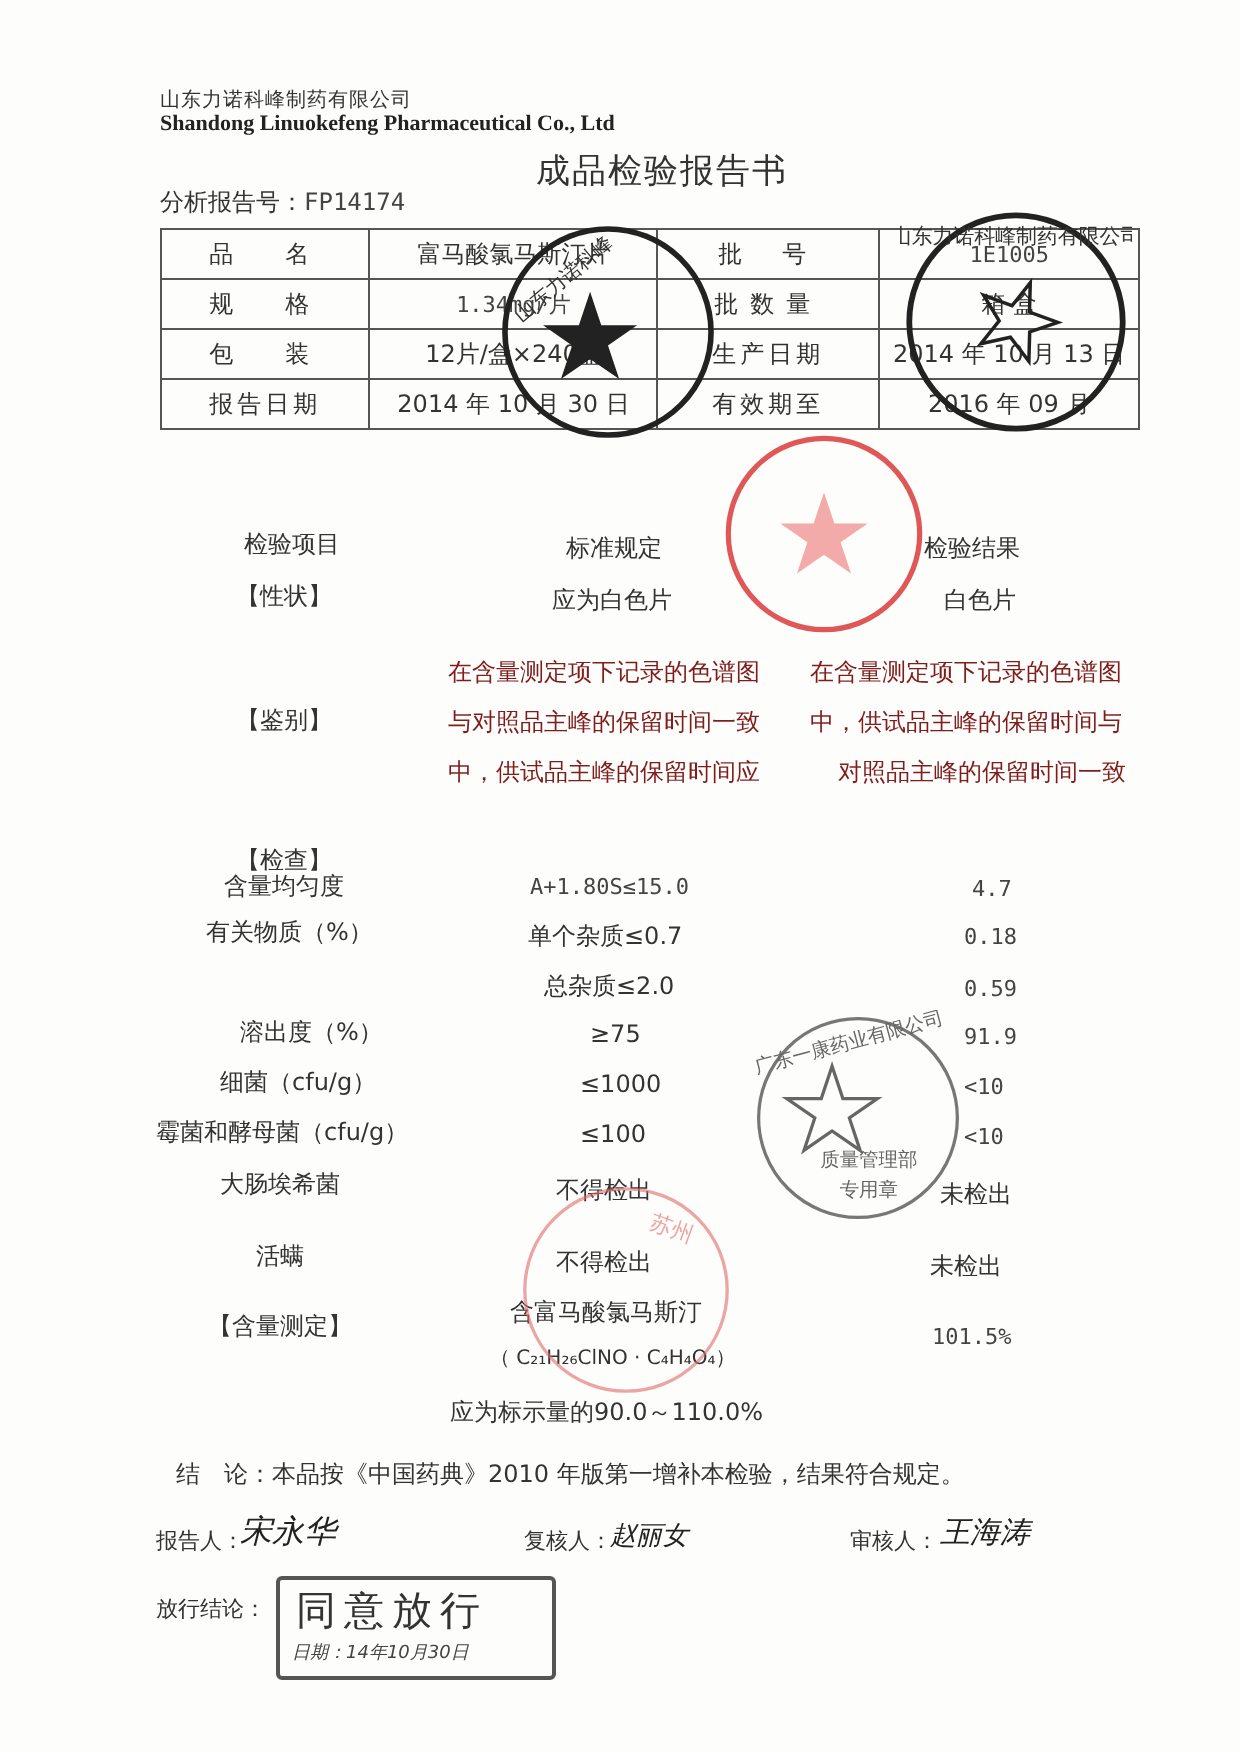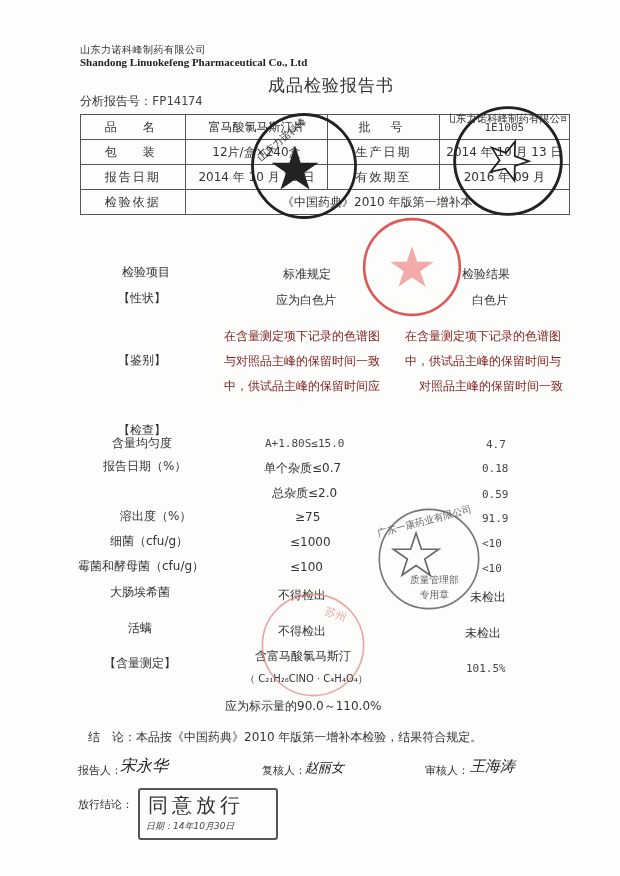--- a/index.html
+++ b/index.html
@@ -55,35 +55,37 @@
 
 <table class="info">
   <tbody>
       <tr>
     <td class="lbl spaced">品名</td>
     <td class="val">富马酸氯马斯汀片</td>
     <td class="lbl2 spaced">批号</td>
     <td class="val2 small-mono">1E1005</td>
   </tr>
   <tr>
+    <td class="lbl spaced">规格</td>
+    <td class="val small-mono">1.34mg/片</td>
+    <td class="lbl2" style="letter-spacing:6px">批数量</td>
+    <td class="val2">箱 盒</td>
+  </tr>
+  <tr>
     <td class="lbl spaced">包装</td>
     <td class="val">12片/盒×240盒</td>
     <td class="lbl2">生产日期</td>
     <td class="val2">2014 年 10 月 13 日</td>
   </tr>
   <tr>
     <td class="lbl">报告日期</td>
     <td class="val">2014 年 10 月 30 日</td>
     <td class="lbl2">有效期至</td>
     <td class="val2">2016 年 09 月</td>
   </tr>
-  <tr>
-    <td class="lbl">检验依据</td>
-    <td colspan="3">《中国药典》2010 年版第一增补本</td>
-  </tr>
 </tbody>
   </table>
 
 <div class="abs sec" style="left:122px;top:264px">检验项目</div>
 <div class="abs sec" style="left:283px;top:266px">标准规定</div>
 <div class="abs sec" style="left:462px;top:266px">检验结果</div>
 
 <div class="abs sec" style="left:118px;top:290px">【性状】</div>
 <div class="abs sec" style="left:276px;top:292px">应为白色片</div>
 <div class="abs sec" style="left:472px;top:292px">白色片</div>
@@ -99,21 +101,21 @@
   <div>中，供试品主峰的保留时间与</div>
   <div style="padding-left:14px">对照品主峰的保留时间一致</div>
 </div>
 
 <div class="abs sec" style="left:118px;top:422px">【检查】</div>
 
 <div class="abs sec" style="left:112px;top:435px">含量均匀度</div>
 <div class="abs small-mono" style="left:265px;top:437px">A+1.80S≤15.0</div>
 <div class="abs small-mono" style="left:486px;top:438px">4.7</div>
 
-<div class="abs sec" style="left:103px;top:458px">报告日期（%）</div>
+<div class="abs sec" style="left:103px;top:458px">有关物质（%）</div>
 <div class="abs sec" style="left:264px;top:460px">单个杂质≤0.7</div>
 <div class="abs small-mono" style="left:482px;top:462px">0.18</div>
 
 <div class="abs sec" style="left:272px;top:485px">总杂质≤2.0</div>
 <div class="abs small-mono" style="left:482px;top:488px">0.59</div>
 
 <div class="abs sec" style="left:120px;top:508px">溶出度（%）</div>
 <div class="abs sec" style="left:295px;top:510px">≥75</div>
 <div class="abs small-mono" style="left:482px;top:512px">91.9</div>
 

